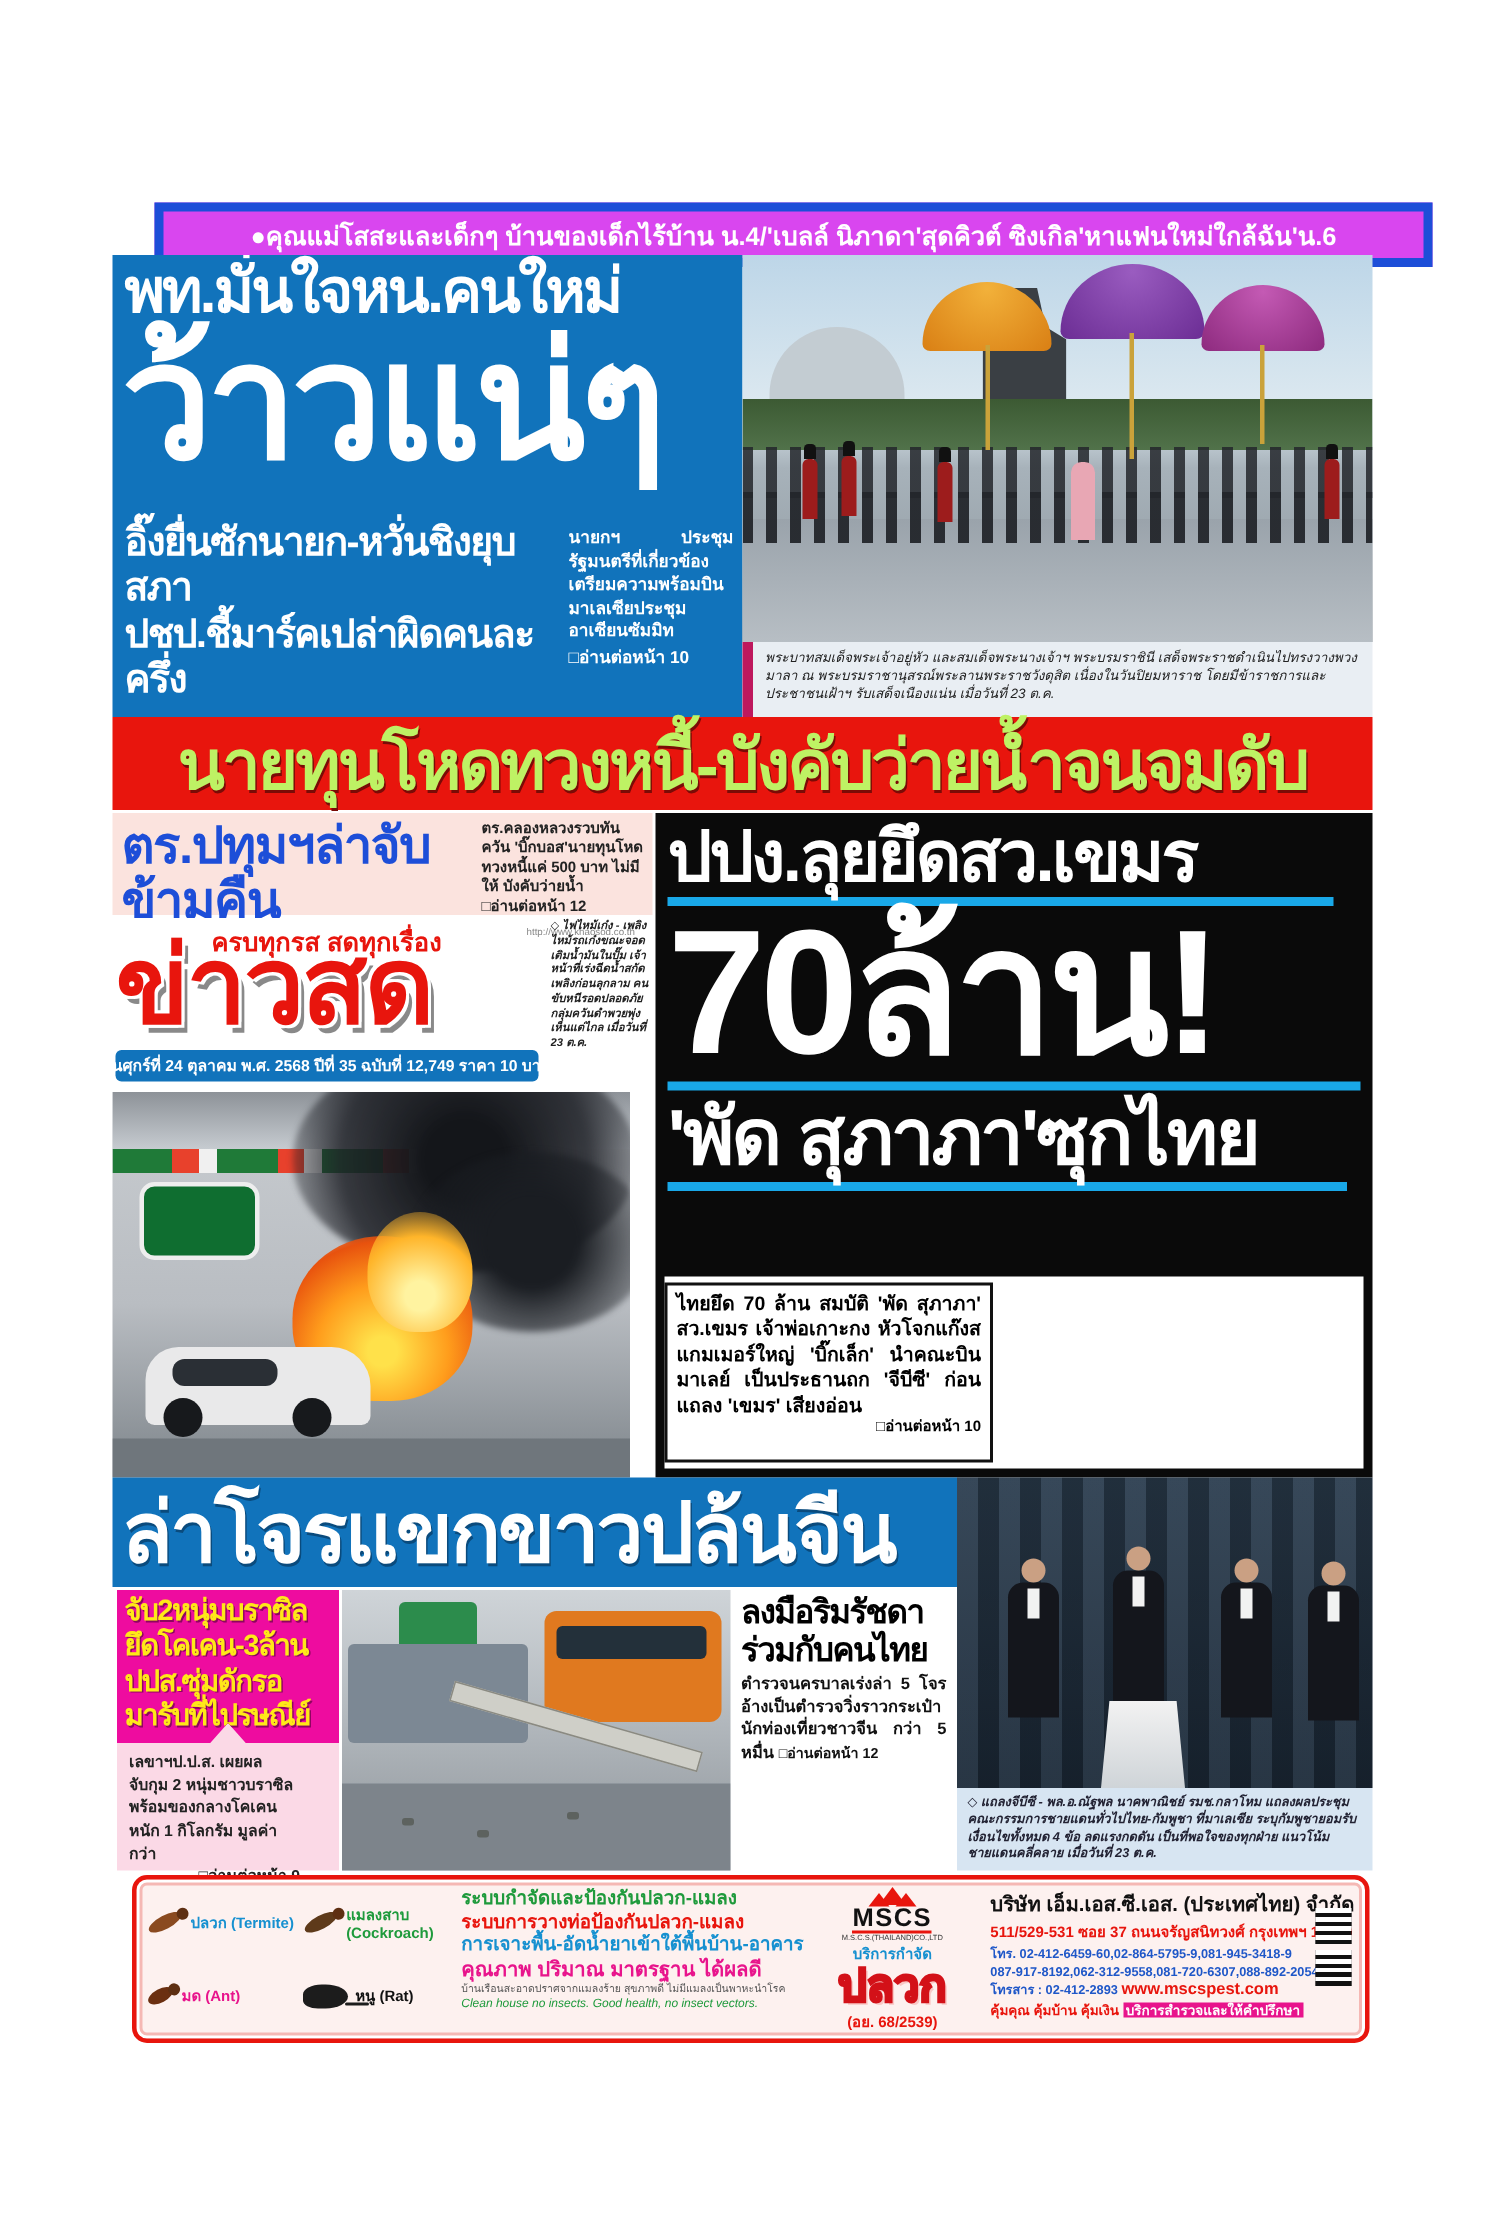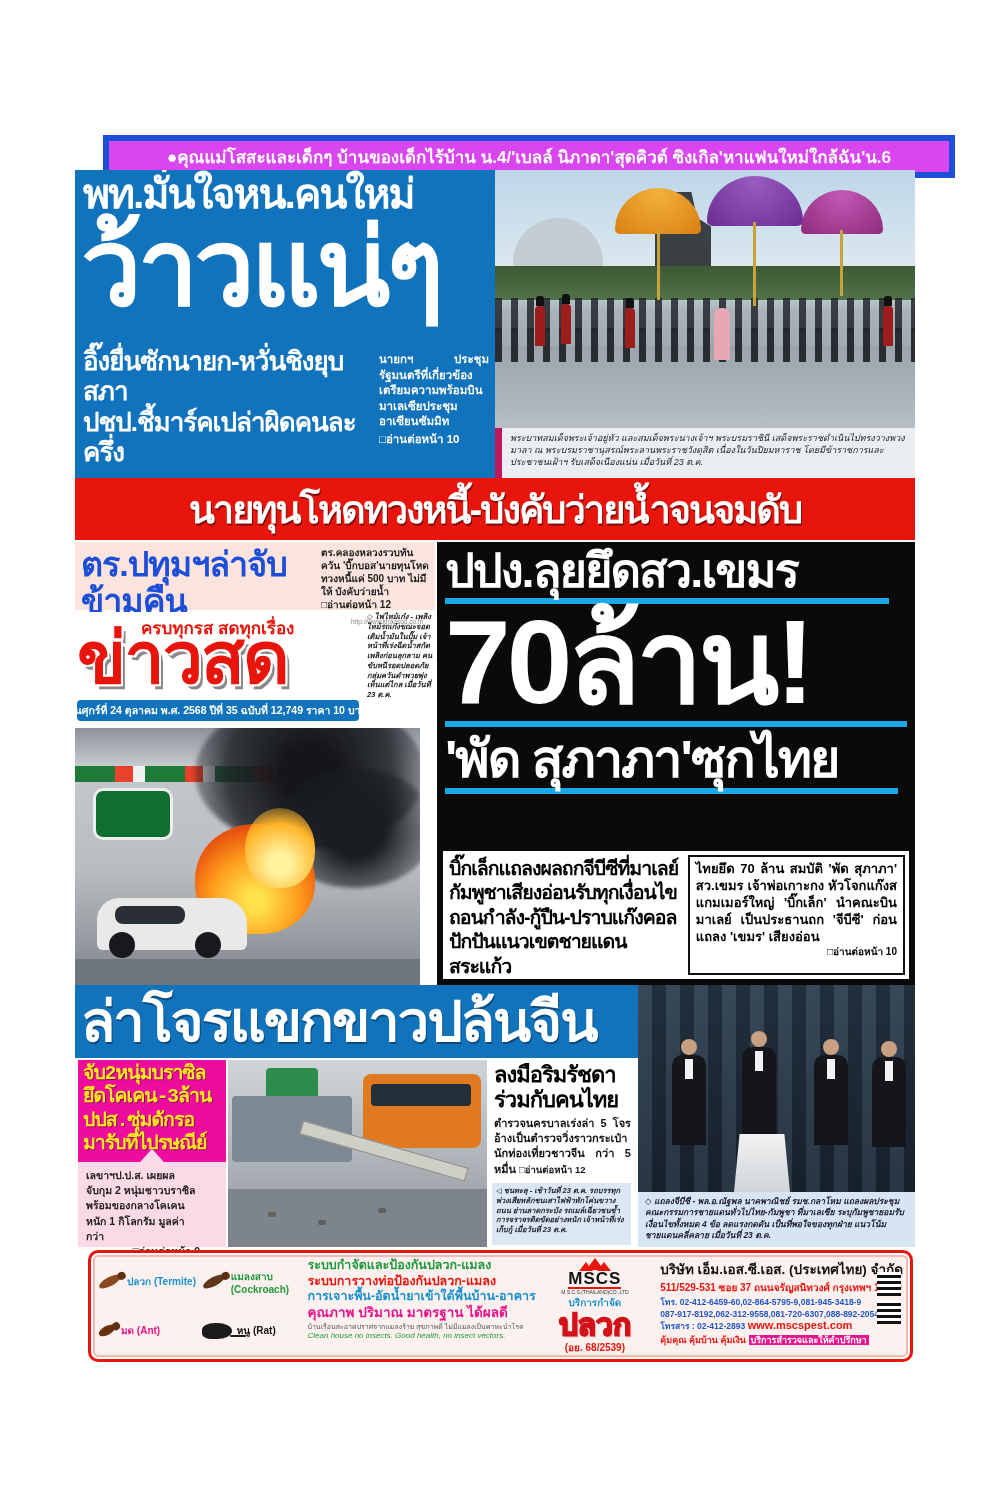--- a/index.html
+++ b/index.html
@@ -36,21 +36,21 @@
   .umb-pole{position:absolute;width:3px;background:#caa23a;}
   .queen-figure{position:absolute;left:219px;top:138px;width:16px;height:52px;background:#e8a7b4;border-radius:7px 7px 0 0;}
   .guard{position:absolute;width:10px;height:40px;background:#9d1c1c;border-radius:4px 4px 0 0;}
   .guard:before{content:"";position:absolute;left:1px;top:-10px;width:8px;height:10px;background:#111;border-radius:3px 3px 0 0;}
 
   .royal-caption{left:420px;top:293px;width:420px;height:50px;background:#e9eef3;border-left:7px solid #be185d;
                  padding:4px 8px;box-sizing:border-box;font-size:9px;font-style:italic;line-height:1.35;color:#222;}
 
   
   .red-banner{left:0;top:343px;width:840px;height:62px;background:#e8150d;display:flex;align-items:center;justify-content:center;}
-  .red-banner span{color:#ffffff;font-weight:800;font-size:38px;letter-spacing:-2px;white-space:nowrap;text-shadow:1px 2px 0 #7a0b06;}
+  .red-banner span{color:#bef264;font-weight:800;font-size:46px;letter-spacing:-2px;white-space:nowrap;text-shadow:1px 2px 0 #7a0b06;}
 
   
   .pathum-box{left:0;top:407px;width:360px;height:68px;background:#fbe3de;padding:4px 6px;box-sizing:border-box;}
   .pathum-h{font-weight:800;font-size:34px;line-height:1.1;letter-spacing:-1px;color:#1d4ed8;float:left;width:238px;}
   .pathum-side{float:right;width:108px;font-size:10px;font-weight:bold;line-height:1.3;color:#222;}
   .pathum-side .rm{display:flex;justify-content:space-between;}
 
   
   .masthead{left:0;top:477px;width:360px;height:116px;background:#fff;}
   .mh-tagline{position:absolute;left:66px;top:2px;color:#e8150d;font-weight:800;font-size:17px;white-space:nowrap;}
@@ -88,21 +88,21 @@
   .ppg-body .rm{display:flex;justify-content:flex-end;font-size:10px;}
 
   
   .blue-banner{left:0;top:850px;width:563px;height:73px;background:#1173bb;display:flex;align-items:center;justify-content:flex-start;padding-left:6px;box-sizing:border-box;}
   .blue-banner span{color:#fff;font-weight:800;font-size:56px;letter-spacing:-2px;white-space:nowrap;text-shadow:1px 2px 0 #0a4b7d;}
 
   
   .brazil-box{left:3px;top:925px;width:148px;height:187px;background:#fbd9e6;}
   .brazil-top{position:absolute;left:0;top:0;width:148px;height:102px;background:#ee0c9f;
               clip-path:polygon(0 0,100% 0,100% 100%,58% 100%,50% 87%,42% 100%,0 100%);
-              padding:3px 5px;box-sizing:border-box;font-family:Liberation Mono, monospace;}
+              padding:3px 5px;box-sizing:border-box;}
   .brazil-top div{color:#ffe818;font-weight:800;font-size:19.5px;line-height:1.2;letter-spacing:-1px;white-space:nowrap;text-shadow:1px 1px 0 #8d0560;}
   .brazil-body{position:absolute;left:0;top:104px;width:130px;padding:4px 8px;box-sizing:border-box;
                font-size:10.5px;font-weight:bold;line-height:1.45;color:#222;}
   .brazil-body .rm{display:flex;justify-content:space-between;}
 
   
   .crash-photo{left:153px;top:925px;width:259px;height:187px;background:linear-gradient(#cfd4d8 0%,#b3b9be 45%,#8d9399 100%);overflow:hidden;}
   .crash-bus{position:absolute;right:6px;top:14px;width:118px;height:74px;background:#e0791f;border-radius:8px;}
   .crash-bus:before{content:"";position:absolute;left:8px;top:10px;width:100px;height:22px;background:#23303a;border-radius:4px;}
   .crash-truck{position:absolute;left:4px;top:36px;width:120px;height:66px;background:#7c8894;border-radius:4px;}
@@ -255,26 +255,20 @@
     </div>
 
     <div class="abs ppg-box">
       <div class="ppg-h1">ปปง.ลุยยึดสว.เขมร</div>
       <div class="cyan-bar" style="width:96%;"></div>
       <div class="ppg-h2">70ล้าน!</div>
       <div class="cyan-bar" style="width:100%;"></div>
       <div class="ppg-h3">'พัด สุภาภา'ซุกไทย</div>
       <div class="cyan-bar" style="width:98%;"></div>
       <div class="ppg-panel">
-        <div class="ppg-deck">
-          <div>บิ๊กเล็กแถลงผลถกจีบีซีที่มาเลย์</div>
-          <div>กัมพูชาเสียงอ่อนรับทุกเงื่อนไข</div>
-          <div>ถอนกำลัง-กู้ปืน-ปราบแก๊งคอล</div>
-          <div>ปักปันแนวเขตชายแดนสระแก้ว</div>
-        </div>
         <div class="ppg-body">
           <span>ไทยยึด 70 ล้าน สมบัติ 'พัด สุภาภา' สว.เขมร เจ้าพ่อเกาะกง หัวโจกแก๊งสแกมเมอร์ใหญ่ 'บิ๊กเล็ก' นำคณะบินมาเลย์ เป็นประธานถก 'จีบีซี' ก่อนแถลง 'เขมร' เสียงอ่อน</span>
           <div class="rm">
               <span>□อ่านต่อหน้า 10</span>
             </div>
         </div>
       </div>
     </div>
 
     <div class="abs blue-banner">
@@ -310,23 +304,20 @@
 
     <div class="abs ratchada">
       <div class="rat-h">
         <div>ลงมือริมรัชดา</div>
         <div>ร่วมกับคนไทย</div>
       </div>
       <div class="rat-body">
         <span>ตำรวจนครบาลเร่งล่า 5 โจร อ้างเป็นตำรวจวิ่งราวกระเป๋านักท่องเที่ยวชาวจีน กว่า 5 หมื่น</span>
         <span class="rm">□อ่านต่อหน้า 12</span>
       </div>
-      <div class="rat-caption">
-        <span>◁ ชนทะลุ - เช้าวันที่ 23 ต.ค. รถบรรทุกพ่วงเสียหลักชนเสาไฟฟ้าหักโค่นขวางถนน ย่านลาดกระบัง รถเมล์เฉี่ยวชนซ้ำ การจราจรติดขัดอย่างหนัก เจ้าหน้าที่เร่งเก็บกู้ เมื่อวันที่ 23 ต.ค.</span>
-      </div>
     </div>
 
     <div class="abs gbc-photo">
       <div class="curtain"></div>
       <div class="gbc-man" style="left:34px;top:70px;"></div>
       <div class="gbc-man" style="left:104px;top:62px;"></div>
       <div class="gbc-man" style="left:176px;top:70px;"></div>
       <div class="gbc-man" style="left:234px;top:72px;"></div>
       <div class="gbc-podium"></div>
     </div>

